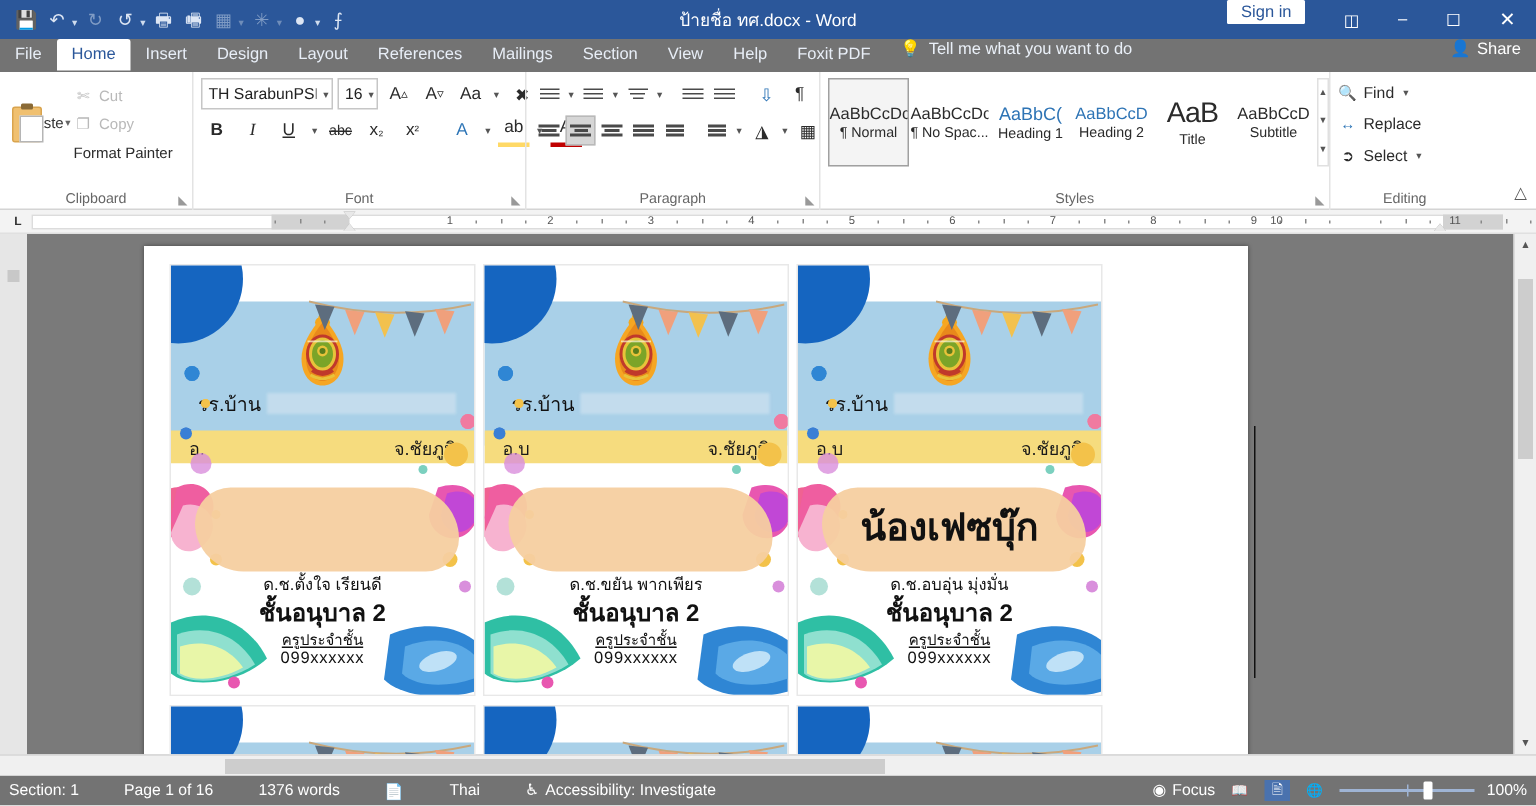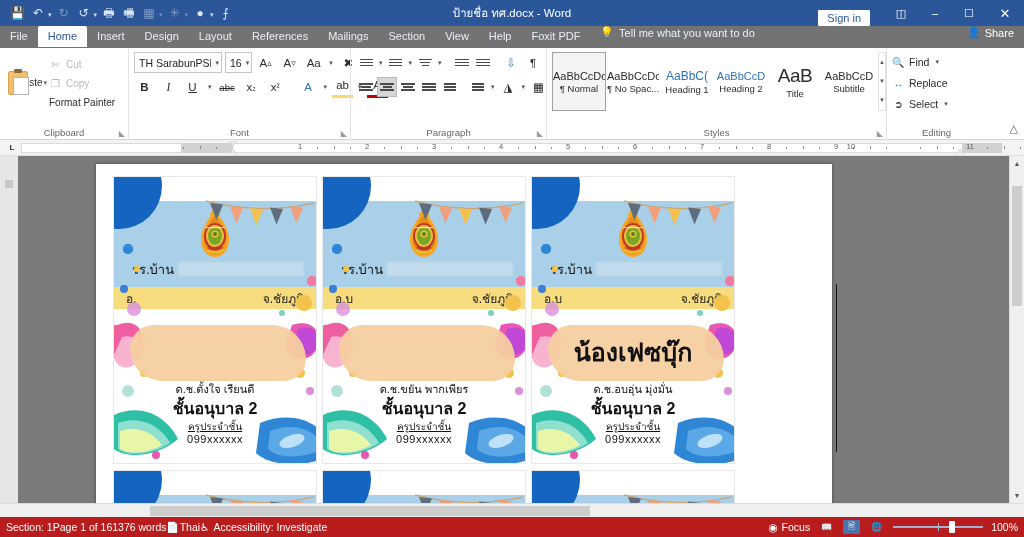--- a/index.html
+++ b/index.html
@@ -22,21 +22,21 @@
     display: flex; align-items: center; justify-content: center;
     color: #dde6f4; font-size: 12px; line-height: 1;
   }
   .qat-btn.dim { color: #7f9bc4; }
   .qat-arrow { font-size: 7px; color: #cfdcee; padding: 0 2px 0 0; display:flex; align-items:flex-end; height:22px; padding-bottom:5px;}
   .qat-arrow.dim { color: #6f8db9; }
   .title-text {
     position: absolute; left: 0; right: 0; text-align: center;
     font-size: 11.5px; color: #ffffff; pointer-events: none;
   }
-  .win-right { margin-left: auto; display: flex; align-items: flex-end; height: 26px; }
+  .win-right { margin-left: auto; display: flex; align-items: flex-start; height: 26px; }
   .signin {
     font-size: 11px; color: #2b579a; background: #ffffff;
     padding: 2px 9px; margin-right: 14px; border-radius: 1px;
   }
   .wbtn {
     width: 34px; height: 26px; display: flex; align-items: center; justify-content: center;
     color: #fff; font-size: 11px;
   }
   .wbtn.close { width: 38px; font-size: 13px; }
 
@@ -226,22 +226,22 @@
     position: absolute; right: 0; top: 0; bottom: 0; width: 15px;
     background: #f0f0f0; border-left: 1px solid #dcdcdc;
   }
   .vs-arrow { height: 15px; display: flex; align-items: center; justify-content: center; font-size: 7px; color: #555; }
   .vs-thumb { position: absolute; left: 2px; right: 2px; top: 30px; height: 120px; background: #cdcdcd; }
   .hscroll-row { height: 14px; background: #f0f0f0; border-top: 1px solid #dcdcdc; position: relative; flex: 0 0 14px; }
   .hs-thumb { position: absolute; left: 150px; width: 440px; top: 2px; height: 10px; background: #cdcdcd; }
 
   
   .statusbar {
-    height: 20px; background: #b91c1c; color: #fff; display: flex; align-items: center;
-    font-size: 10.5px; gap: 0; padding: 0 6px; flex: 0 0 20px;
+    height: 20px; background: #737373; color: #fff; display: flex; align-items: center;
+    font-size: 10.5px; gap: 30px; padding: 0 6px; flex: 0 0 20px;
   }
   .sb-item { white-space: nowrap; display: flex; align-items: center; gap: 4px; }
   .sb-right { margin-left: auto; display: flex; align-items: center; gap: 8px; }
   .view-btn { width: 17px; height: 14px; display: flex; align-items: center; justify-content: center; font-size: 9px; }
   .view-btn.sel { background: #4a72ae; }
   .zoomslider { width: 90px; height: 14px; position: relative; display: flex; align-items: center; }
   .zs-track { position: absolute; left: 0; right: 0; height: 2px; background: #9fb4d4; }
   .zs-mid { position: absolute; left: 50%; width: 1px; height: 8px; background: #9fb4d4; }
   .zs-thumb { position: absolute; left: 62%; width: 6px; height: 12px; background: #fff; border-radius: 1px; }
 </style>

